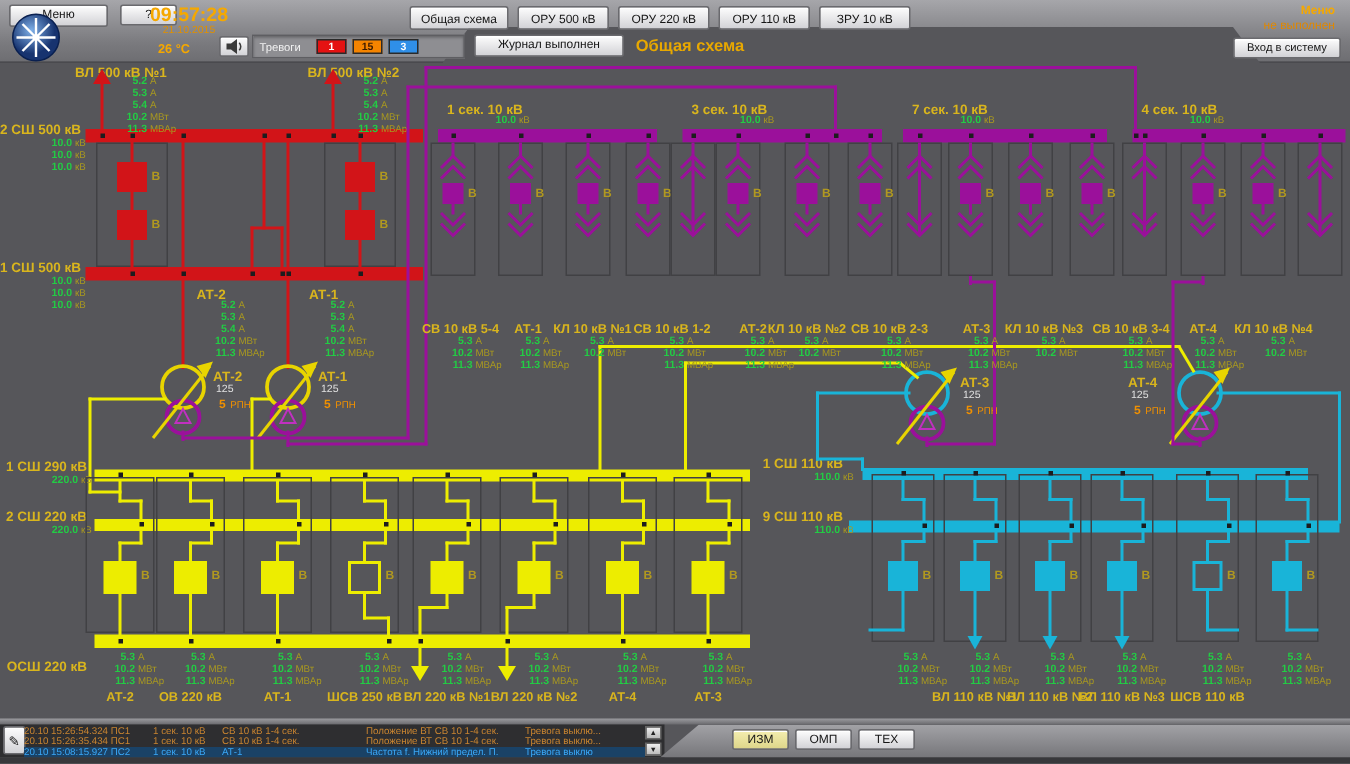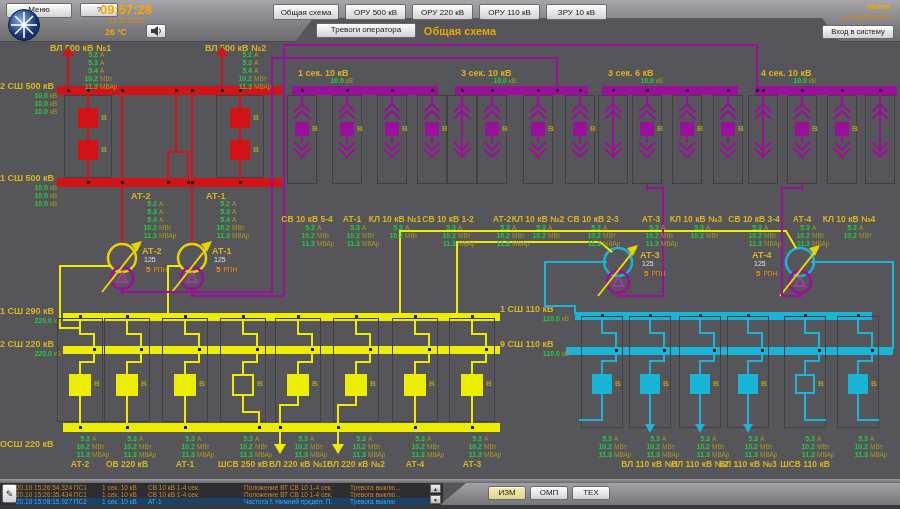--- a/index.html
+++ b/index.html
@@ -5,21 +5,21 @@
 *{margin:0;padding:0;box-sizing:border-box}
 html,body{width:900px;height:509px;overflow:hidden}
 body{position:relative;font-family:"Liberation Sans",sans-serif;background:#56565a}
 .abs{position:absolute}
 #scheme{position:absolute;left:0;top:0;width:900px;height:509px;z-index:1}
 #header{position:absolute;left:0;top:0;width:900px;height:42px;background:linear-gradient(180deg,#a6a6aa,#7a7a7e 70%,#6e6e72);z-index:5;border-bottom:1px solid #4a4a4e}
 #title-trap{position:absolute;left:295px;top:18px;width:545px;height:24px;background:#56565a;clip-path:polygon(18px 0,calc(100% - 18px) 0,100% 100%,0 100%)}
 .btn3d{position:absolute;background:linear-gradient(#fdfdfd,#d2d2d6);border:1px solid #6a6a6e;border-radius:2px;box-shadow:inset 0 1px 0 #fff;font-size:8px;line-height:12px;color:#161616;text-align:center;cursor:pointer;white-space:nowrap}
 .tab{padding-top:2px;height:16px}
 .lbl{position:absolute;color:#d9b51d;font-weight:bold;font-size:9px;line-height:9px;white-space:nowrap}
-.lblr{}
+.lblr{text-align:right}
 .mrow{position:absolute;white-space:nowrap;font-size:7px;height:8px;line-height:8px}
 .mv{display:inline-block;width:44px;text-align:right;color:#22cc44;font-weight:bold}
 .mu{color:#a89820;font-size:6.5px;margin-left:2px}
 .cell{position:absolute;border:1px solid #414144}
 .brkB{position:absolute;font-size:8px;font-weight:bold;white-space:nowrap}
 .hdr-orange{position:absolute;color:#f5a800;white-space:nowrap}
 .badge{position:absolute;width:20px;height:10px;font-size:7px;font-weight:bold;text-align:center;line-height:10px;border:1px solid #2a2a2a;color:#fff}
 #alarm-panel{position:absolute;left:168px;top:23px;width:142px;height:16px;background:#8e8e92;border:1px solid #5e5e62;box-shadow:inset 0 1px 2px rgba(0,0,0,.3)}
 #logstrip{position:absolute;left:0;top:483px;width:443px;height:22px;background:#2e2e30;z-index:6}
 .logrow{position:absolute;left:16px;width:414px;height:7px;display:flex;font-size:6.5px;line-height:7px;white-space:nowrap;overflow:hidden}
@@ -190,21 +190,21 @@
     <div class="abs" style="position: absolute; left: 781px; top: 187px; width: 2px; height: 110px; background: rgb(155, 16, 155);"></div>
     <div class="abs" style="position: absolute; left: 781px; top: 187px; width: 22px; height: 2px; background: rgb(155, 16, 155);"></div>
     <div class="abs" style="position: absolute; left: 801px; top: 183px; width: 2px; height: 7px; background: rgb(155, 16, 155);"></div>
     <div class="abs" style="position: absolute; left: 292px; top: 86px; width: 146px; height: 9px; background: rgb(155, 16, 155);"></div>
     <div class="abs" style="position: absolute; left: 298px; top: 68px; width: 100px; height: 10px; font-size: 9px; font-weight: bold; white-space: nowrap; color: rgb(217, 181, 29);">1 сек. 10 кВ</div>
     <div class="mrow" style="position: absolute; left: 300px; top: 77px; width: 72px; height: 8px;"><span class="mv">10.0</span><span class="mu">кВ</span></div>
     <div class="abs" style="position: absolute; left: 455px; top: 86px; width: 133px; height: 9px; background: rgb(155, 16, 155);"></div>
     <div class="abs" style="position: absolute; left: 461px; top: 68px; width: 100px; height: 10px; font-size: 9px; font-weight: bold; white-space: nowrap; color: rgb(217, 181, 29);">3 сек. 10 кВ</div>
     <div class="mrow" style="position: absolute; left: 463px; top: 77px; width: 72px; height: 8px;"><span class="mv">10.0</span><span class="mu">кВ</span></div>
     <div class="abs" style="position: absolute; left: 602px; top: 86px; width: 136px; height: 9px; background: rgb(155, 16, 155);"></div>
-    <div class="abs" style="position: absolute; left: 608px; top: 68px; width: 100px; height: 10px; font-size: 9px; font-weight: bold; white-space: nowrap; color: rgb(217, 181, 29);">3 сек. 6 кВ</div>
+    <div class="abs" style="position: absolute; left: 608px; top: 68px; width: 100px; height: 10px; font-size: 9px; font-weight: bold; white-space: nowrap; color: rgb(217, 181, 29);">7 сек. 10 кВ</div>
     <div class="mrow" style="position: absolute; left: 610px; top: 77px; width: 72px; height: 8px;"><span class="mv">10.0</span><span class="mu">кВ</span></div>
     <div class="abs" style="position: absolute; left: 755px; top: 86px; width: 142px; height: 9px; background: rgb(155, 16, 155);"></div>
     <div class="abs" style="position: absolute; left: 761px; top: 68px; width: 100px; height: 10px; font-size: 9px; font-weight: bold; white-space: nowrap; color: rgb(217, 181, 29);">4 сек. 10 кВ</div>
     <div class="mrow" style="position: absolute; left: 763px; top: 77px; width: 72px; height: 8px;"><span class="mv">10.0</span><span class="mu">кВ</span></div>
     <div class="cell" style="position: absolute; left: 287px; top: 95px; width: 30px; height: 89px;"></div>
     <div class="abs" style="position: absolute; left: 301px; top: 89px; width: 3px; height: 3px; background: rgb(28, 28, 30);"></div>
     <svg width="24" height="74" style="position: absolute; left: 290px; top: 95px; overflow: visible;">
       <line x1="12" y1="0" x2="12" y2="9" stroke="#9b109b" stroke-width="2"></line>
       <polyline points="4,17 12,9 20,17" fill="none" stroke="#9b109b" stroke-width="2"></polyline>
       <polyline points="4,24 12,16 20,24" fill="none" stroke="#9b109b" stroke-width="2"></polyline>
@@ -703,21 +703,27 @@
   <div class="hdr-orange" style="left:86px;top:17px;width:80px;text-align:center;font-size:7px;color:#e09000">21.10.2015</div>
   <div class="hdr-orange" style="left:86px;top:27px;width:60px;text-align:center;font-size:8.5px;font-weight:bold">26 °C</div>
 
   <div class="btn3d" style="left:146px;top:24px;width:20px;height:14px">
     <svg width="12" height="10" style="margin-top:1px">
       <polygon points="1,3 4,3 8,0 8,10 4,7 1,7" fill="#3a3a3a"></polygon>
       <path d="M9.5,2.5 q2,2.5 0,5" stroke="#3a3a3a" stroke-width="1" fill="none"></path>
     </svg>
   </div>
 
-  <div class="btn3d" style="left:316px;top:23px;width:100px;height:15px;z-index:2">Тревоги оператора</div>
+  <div id="alarm-panel">
+    <span style="position:absolute;left:4px;top:3px;font-size:7.5px;color:#f2f2f2">Тревоги</span>
+    <span class="badge" id="bdg-red" style="left: 42px; top: 2px; background: rgb(229, 18, 18);">1</span>
+    <span class="badge" id="bdg-org" style="left: 66px; top: 2px; color: rgb(58, 26, 0); background: rgb(245, 132, 0);">15</span>
+    <span class="badge" id="bdg-blu" style="left: 90px; top: 2px; background: rgb(47, 143, 232);">3</span>
+  </div>
+  <div class="btn3d" style="left:316px;top:23px;width:100px;height:15px;z-index:2">Журнал выполнен</div>
 
   <div class="btn3d tab" style="left:273px;top:4px;width:66px">Общая схема</div>
   <div class="btn3d tab" style="left:345px;top:4px;width:61px">ОРУ 500 кВ</div>
   <div class="btn3d tab" style="left:412px;top:4px;width:61px">ОРУ 220 кВ</div>
   <div class="btn3d tab" style="left:479px;top:4px;width:61px">ОРУ 110 кВ</div>
   <div class="btn3d tab" style="left:546px;top:4px;width:61px">ЗРУ 10 кВ</div>
 
   <div style="position:absolute;left:380px;top:25px;width:160px;text-align:center;font-size:11px;font-weight:bold;color:#e8a800">Общая схема</div>
 
   <div class="hdr-orange" style="left:800px;top:2px;width:90px;text-align:right;font-size:8px;font-weight:bold">Меню</div>

